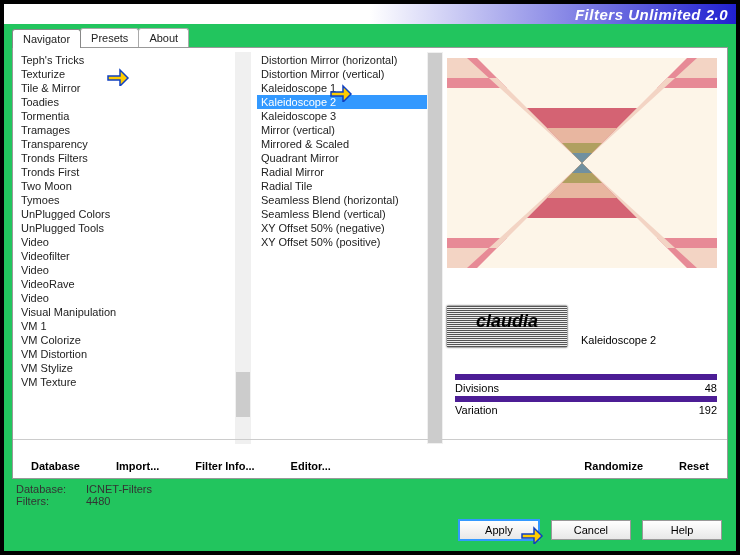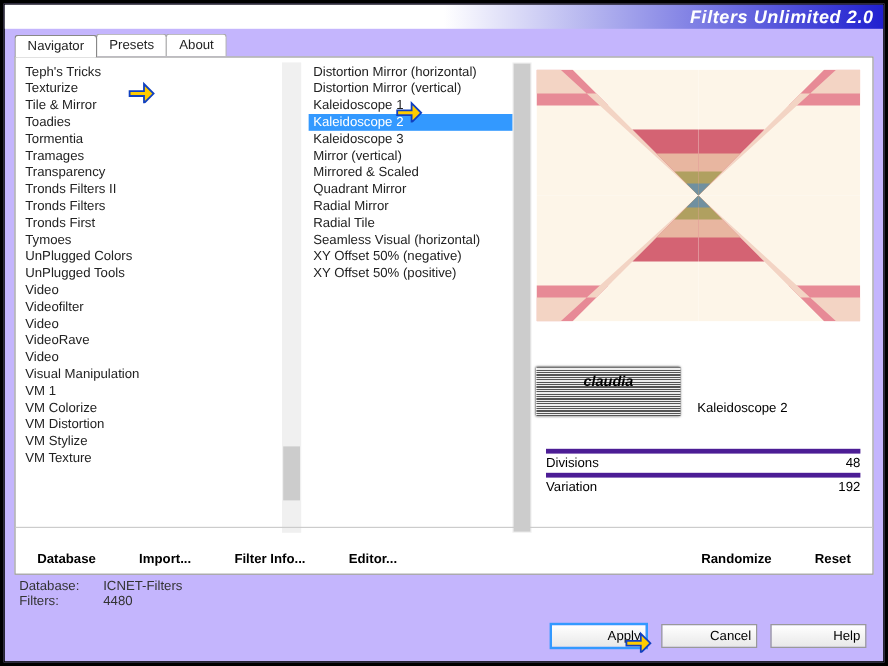--- a/index.html
+++ b/index.html
@@ -7,21 +7,21 @@
   font-family: Tahoma, Arial, sans-serif;
   font-size: 11px;
   background: #000;
   width: 740px;
   height: 555px;
   overflow: hidden;
 }
 .outer {
   position: absolute;
   top: 3px; left: 3px; right: 3px; bottom: 3px;
-  background: #c4b5fd;
+  background: #22c55e;
   border: 1px solid #000;
 }
 .titlebar {
   height: 18px;
   background: linear-gradient(to right, #fff 0%, #fff 50%, #2020d0 100%);
   text-align: right;
   padding: 2px 8px 0 0;
   color: #fff;
   font-family: 'Arial Black', Arial, sans-serif;
   font-size: 15px;
@@ -117,21 +117,21 @@
 }
 .sliders {
   position: absolute;
   top: 326px;
   left: 442px;
   right: 10px;
 }
 .srow {
   display: flex;
   justify-content: space-between;
-  border-top: 4px solid #4c1d95;
+  border-top: 6px solid #4c1d95;
   padding: 2px 0;
   font-size: 11px;
 }
 .bottomrow {
   position: absolute;
   bottom: 6px; left: 0; right: 0;
   display: flex;
   border-top: 1px solid #ccc;
   padding-top: 20px;
 }
@@ -148,21 +148,21 @@
   color: #333;
 }
 .info .lbl { display: inline-block; width: 70px; }
 .footrow {
   position: absolute;
   bottom: 6px; right: 6px;
 }
 .btn {
   display: inline-block;
   min-width: 70px;
-  text-align: right;
+  text-align: center;
   padding: 3px 4px;
   border: 1px solid #999;
   background: linear-gradient(#fff, #e8e8e8);
   font-size: 11px;
   margin-left: 8px;
   cursor: pointer;
 }
 .btn.primary {
   border: 2px solid #3399ff;
 }
@@ -174,21 +174,21 @@
 }
 .badge {
   position: absolute;
   top: 258px; left: 434px;
   width: 120px; height: 36px;
   background: repeating-linear-gradient(180deg, #555 0 1px, #eee 1px 2px);
   z-index: 50;
   text-align: center;
   font-style: italic;
   font-weight: bold;
-  font-size: 12px;
+  font-size: 18px;
   padding-top: 5px;
   box-shadow: 0 0 2px #000;
 }
 </style>
 </head>
 <body>
 
 <div class="outer">
   <div class="titlebar">Filters Unlimited 2.0</div>
   <div class="wrapper">
@@ -200,23 +200,23 @@
     <div class="panel">
       <div class="col1">
         <div class="listbox" id="catlist">
             <div class="li">Teph's Tricks</div>
             <div class="li">Texturize</div>
             <div class="li">Tile &amp; Mirror</div>
             <div class="li">Toadies</div>
             <div class="li">Tormentia</div>
             <div class="li">Tramages</div>
             <div class="li">Transparency</div>
-            <div class="li">Tronds Filters II</div>
             <div class="li">Tronds Filters</div>
             <div class="li">Tronds First</div>
+            <div class="li">Two Moon</div>
             <div class="li">Tymoes</div>
             <div class="li">UnPlugged Colors</div>
             <div class="li">UnPlugged Tools</div>
             <div class="li">Video</div>
             <div class="li">Videofilter</div>
             <div class="li">Video</div>
             <div class="li">VideoRave</div>
             <div class="li">Video</div>
             <div class="li">Visual Manipulation</div>
             <div class="li">VM 1</div>
@@ -234,21 +234,22 @@
             <div class="li">Distortion Mirror (horizontal)</div>
             <div class="li">Distortion Mirror (vertical)</div>
             <div class="li">Kaleidoscope 1</div>
             <div class="li sel">Kaleidoscope 2</div>
             <div class="li">Kaleidoscope 3</div>
             <div class="li">Mirror (vertical)</div>
             <div class="li">Mirrored &amp; Scaled</div>
             <div class="li">Quadrant Mirror</div>
             <div class="li">Radial Mirror</div>
             <div class="li">Radial Tile</div>
-            <div class="li">Seamless Visual (horizontal)</div>
+            <div class="li">Seamless Blend (horizontal)</div>
+            <div class="li">Seamless Blend (vertical)</div>
             <div class="li">XY Offset 50% (negative)</div>
             <div class="li">XY Offset 50% (positive)</div>
           </div>
       </div>
       <div class="scroll s2">
         <div class="thumb" style="top:1px;bottom:1px"></div>
       </div>
 
       <div class="preview">
         <svg width="270" height="210" viewBox="0 0 270 210">

